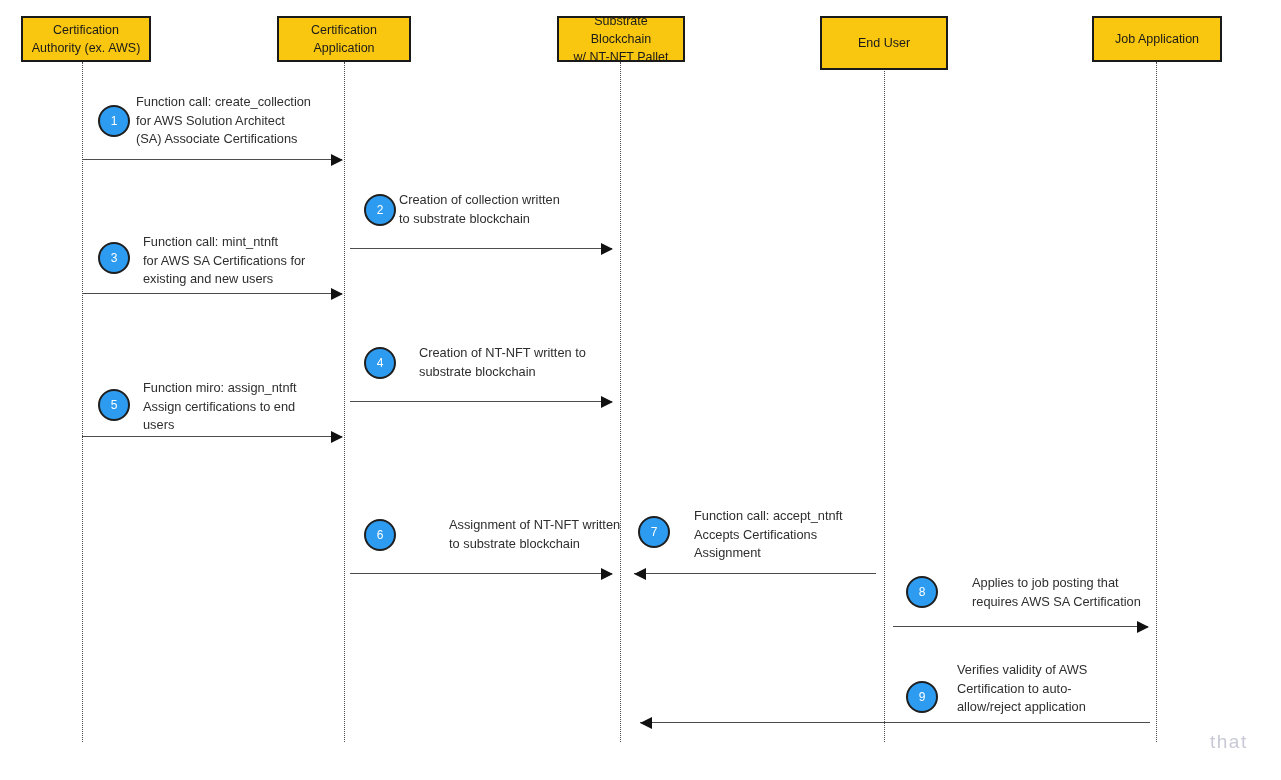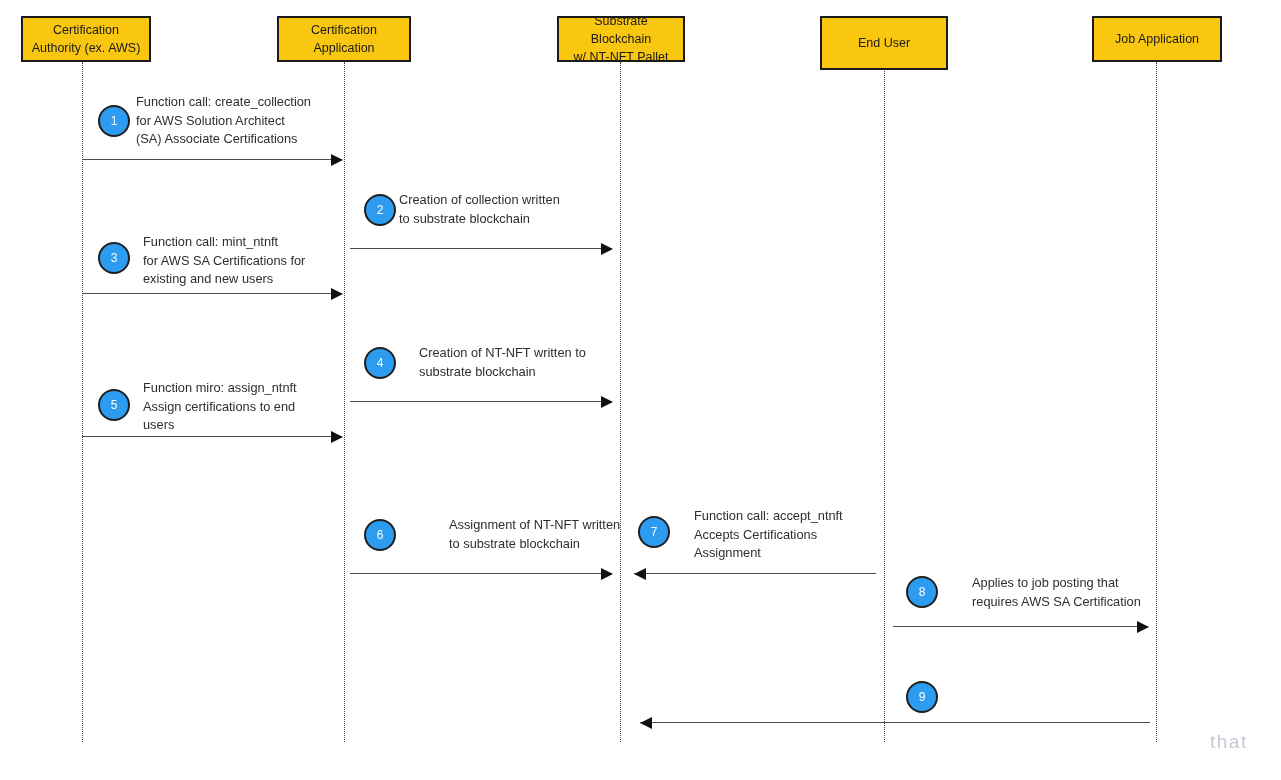--- a/index.html
+++ b/index.html
@@ -174,14 +174,17 @@
 Accepts Certifications
 Assignment</div>
     <div class="badge" style="left: 906px; top: 576px;">
       <span>8</span>
     </div>
     <div class="msg-label" style="left: 957px; top: 574px; margin-left: 15px;">Applies to job posting that
 requires AWS SA Certification</div>
     <div class="badge" style="left: 906px; top: 681px;">
       <span>9</span>
     </div>
+    <div class="msg-label" style="left: 957px; top: 661px;">Verifies validity of AWS
+Certification to auto-
+allow/reject application</div>
     <div class="watermark" style="left:1210px; top:731px;">that</div>
   </div>
 
 </body></html>

